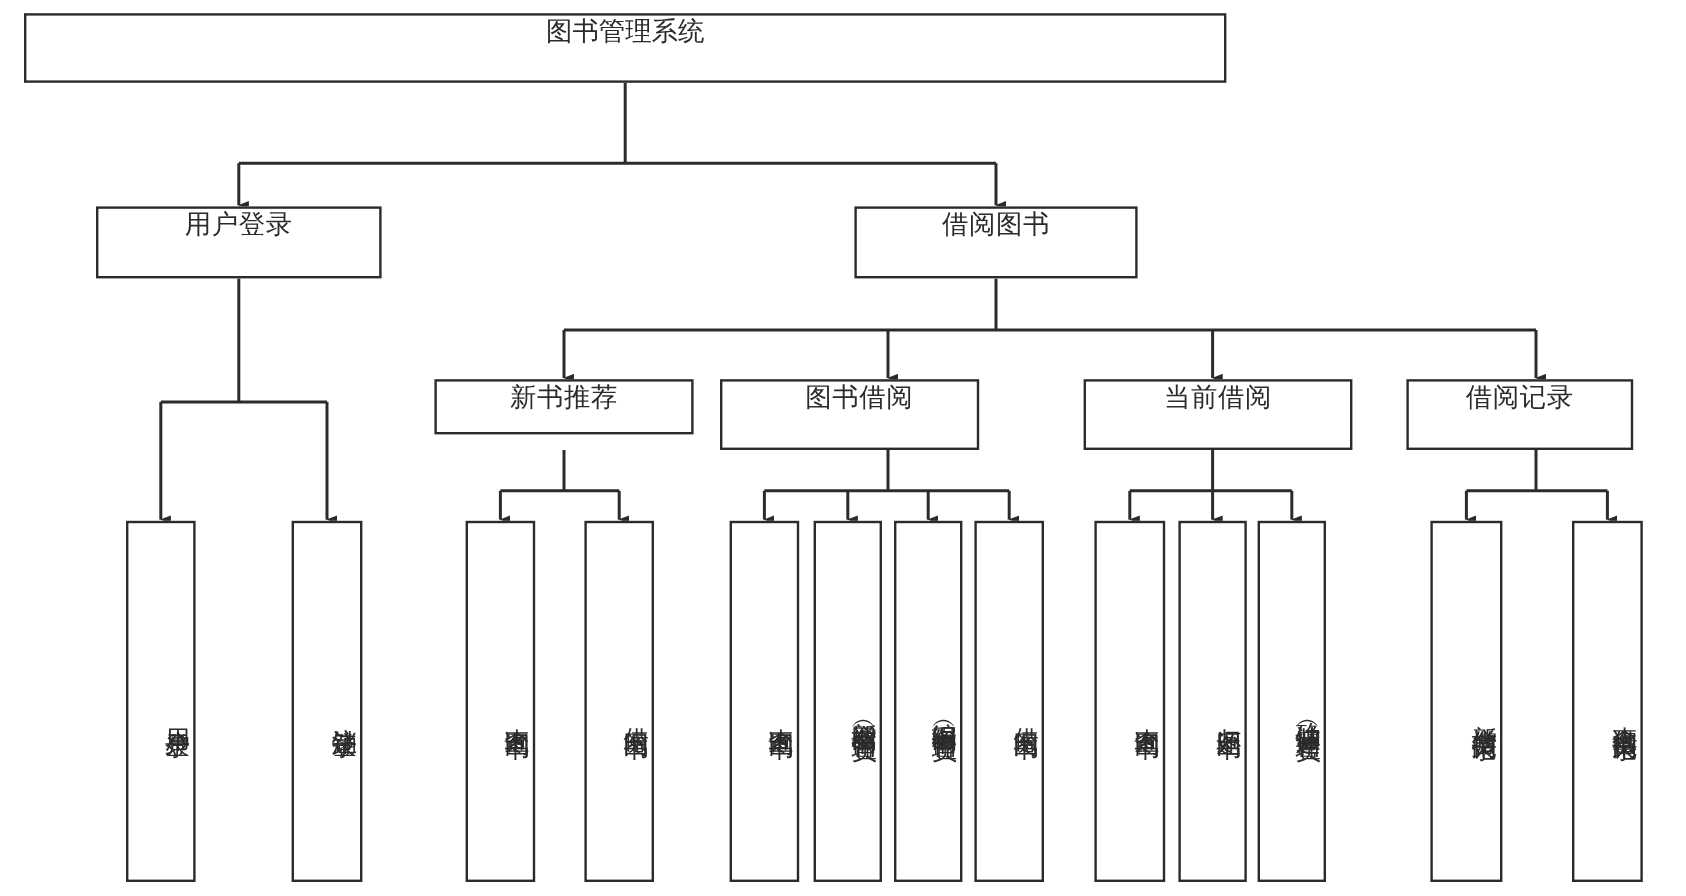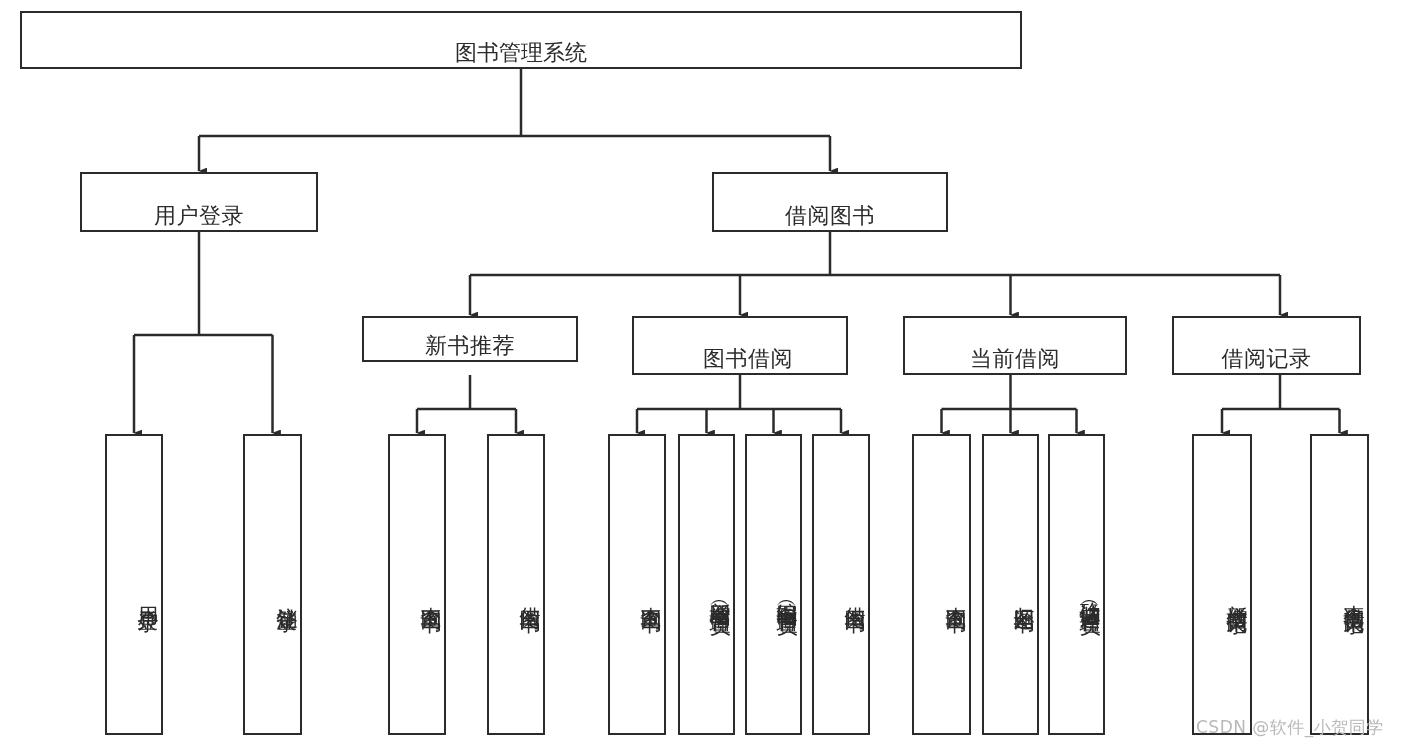--- a/index.html
+++ b/index.html
@@ -16,21 +16,21 @@
     height: 747px;
     background: #ffffff;
     overflow: hidden;
   }
   .node-box {
     position: absolute;
     box-sizing: border-box;
     background: #ffffff;
     border: 2.5px solid #2b2b2b;
     display: flex;
-    align-items: flex-end;
+    align-items: flex-start;
     justify-content: center;
     text-align: center;
     color: #2b2b2b;
     line-height: 1.28;
   }
   .node-h {
     font-size: 22px;
     letter-spacing: 0.5px;
   }
   .node-root {
@@ -116,21 +116,21 @@
       </div>
       <div class="node-box node-h" style="left: 80px; top: 172px; width: 238px; height: 60px;">
         <span>用户登录</span>
       </div>
       <div class="node-box node-h" style="left: 712px; top: 172px; width: 236px; height: 60px;">
         <span>借阅图书</span>
       </div>
       <div class="node-box node-h" style="left: 362px; top: 316px; width: 216px; height: 46px;">
         <span>新书推荐</span>
       </div>
-      <div class="node-box node-h" style="left: 632px; top: 316px; width: 216px; height: 59px; padding-left: 16px;">
+      <div class="node-box node-h" style="left: 600px; top: 316px; width: 216px; height: 59px; padding-left: 16px;">
         <span>图书借阅</span>
       </div>
       <div class="node-box node-h" style="left: 903px; top: 316px; width: 224px; height: 59px;">
         <span>当前借阅</span>
       </div>
       <div class="node-box node-h" style="left: 1172px; top: 316px; width: 189px; height: 59px;">
         <span>借阅记录</span>
       </div>
       <div class="node-box node-v" style="left: 105px; top: 434px; width: 58px; height: 301px;">
         <span>用户登录</span>
@@ -165,14 +165,13 @@
       <div class="node-box node-v" style="left: 1048px; top: 434px; width: 57px; height: 301px;">
         <span>确认归还（管理员）</span>
       </div>
       <div class="node-box node-v" style="left: 1192px; top: 434px; width: 60px; height: 301px;">
         <span>新增借阅记录</span>
       </div>
       <div class="node-box node-v" style="left: 1310px; top: 434px; width: 59px; height: 301px;">
         <span>查询借阅记录</span>
       </div>
     </div>
-  <div class="watermark" style="left: 1196px; top: 716px;">CSDN @软件_小贺同学</div>
 </div>
 
 </body></html>

